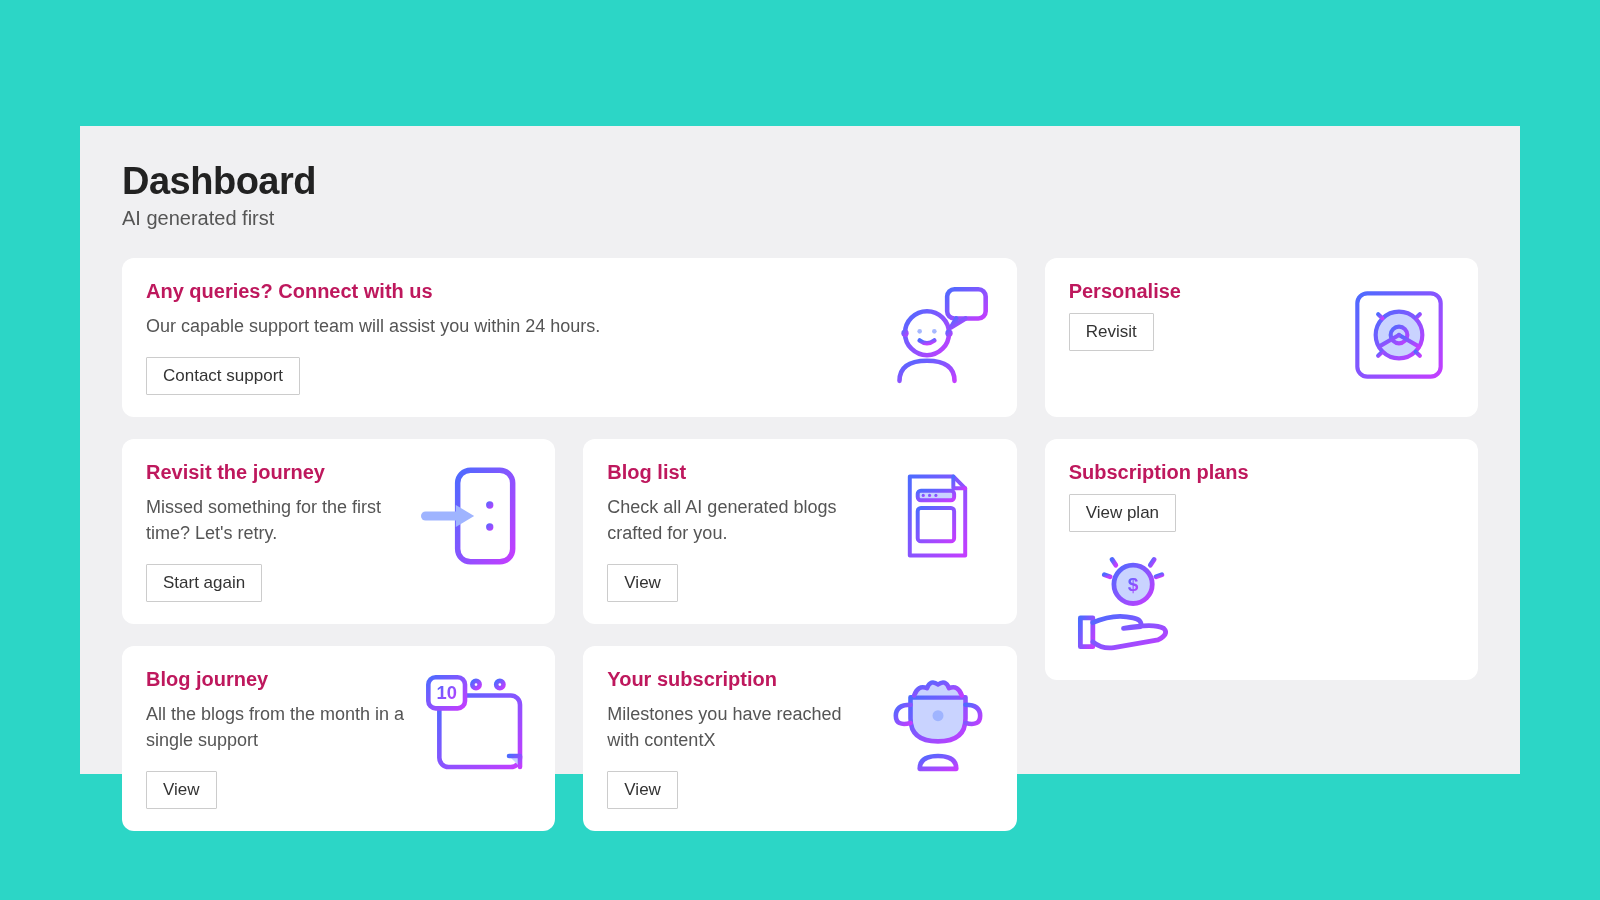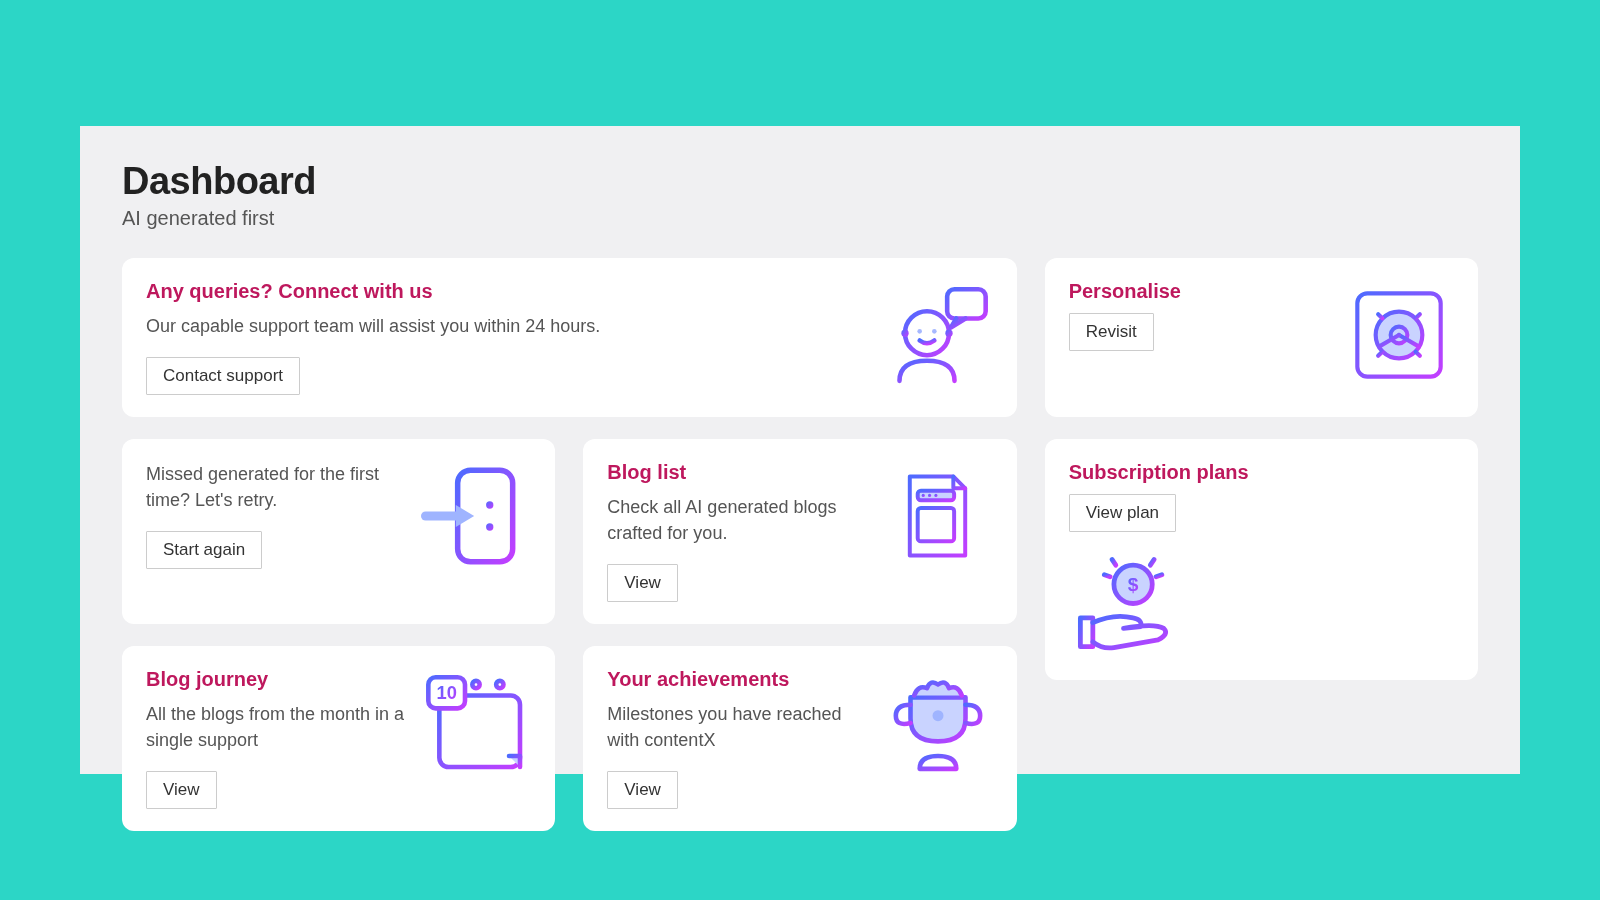--- a/index.html
+++ b/index.html
@@ -150,21 +150,22 @@
             <line x1="80" y1="80" x2="85" y2="85"></line>
             <line x1="85" y1="35" x2="80" y2="40"></line>
             <line x1="40" y1="80" x2="35" y2="85"></line>
           </g>
         </svg>
       </div>
     </div>
 
     <div class="card">
       <div class="text">
-        <p>Missed generated for the first time? Let's retry.</p>
+        <h2>Revisit the journey</h2>
+        <p>Missed something for the first time? Let's retry.</p>
         <button class="btn">Start again</button>
       </div>
       <div class="icon">
         <svg viewBox="0 0 120 120" width="110" height="110" fill="none" stroke="url(#grad)" stroke-width="6" stroke-linecap="round" stroke-linejoin="round">
           <rect x="40" y="10" width="60" height="100" rx="14"></rect>
           <line x1="75" y1="48" x2="75" y2="72"></line>
           <circle cx="75" cy="48" r="4" fill="url(#grad)" stroke="none"></circle>
           <circle cx="75" cy="72" r="4" fill="url(#grad)" stroke="none"></circle>
 
           <g stroke="#9fb4ff" fill="#9fb4ff">
@@ -242,21 +243,21 @@
           <line x1="60" y1="20" x2="60" y2="34"></line>
           <circle cx="60" cy="18" r="4"></circle>
           <line x1="86" y1="20" x2="86" y2="34"></line>
           <circle cx="86" cy="18" r="4"></circle>
         </svg>
       </div>
     </div>
 
     <div class="card">
       <div class="text">
-        <h2>Your achievements</h2>
+        <h2>Your subscription</h2>
         <p>Milestones you have reached with contentX</p>
         <button class="btn">View</button>
       </div>
       <div class="icon">
         <svg viewBox="0 0 120 120" width="110" height="110" fill="none" stroke="url(#grad)" stroke-width="5" stroke-linecap="round" stroke-linejoin="round">
 
           <path d="M30 32 H90 V55 Q90 80 60 80 Q30 80 30 55 Z" fill="#c9d3ff"></path>
 
           <path d="M34 30 Q38 18 48 22 Q52 12 60 18 Q68 12 72 22 Q82 18 86 30" fill="#c9d3ff"></path>
 

